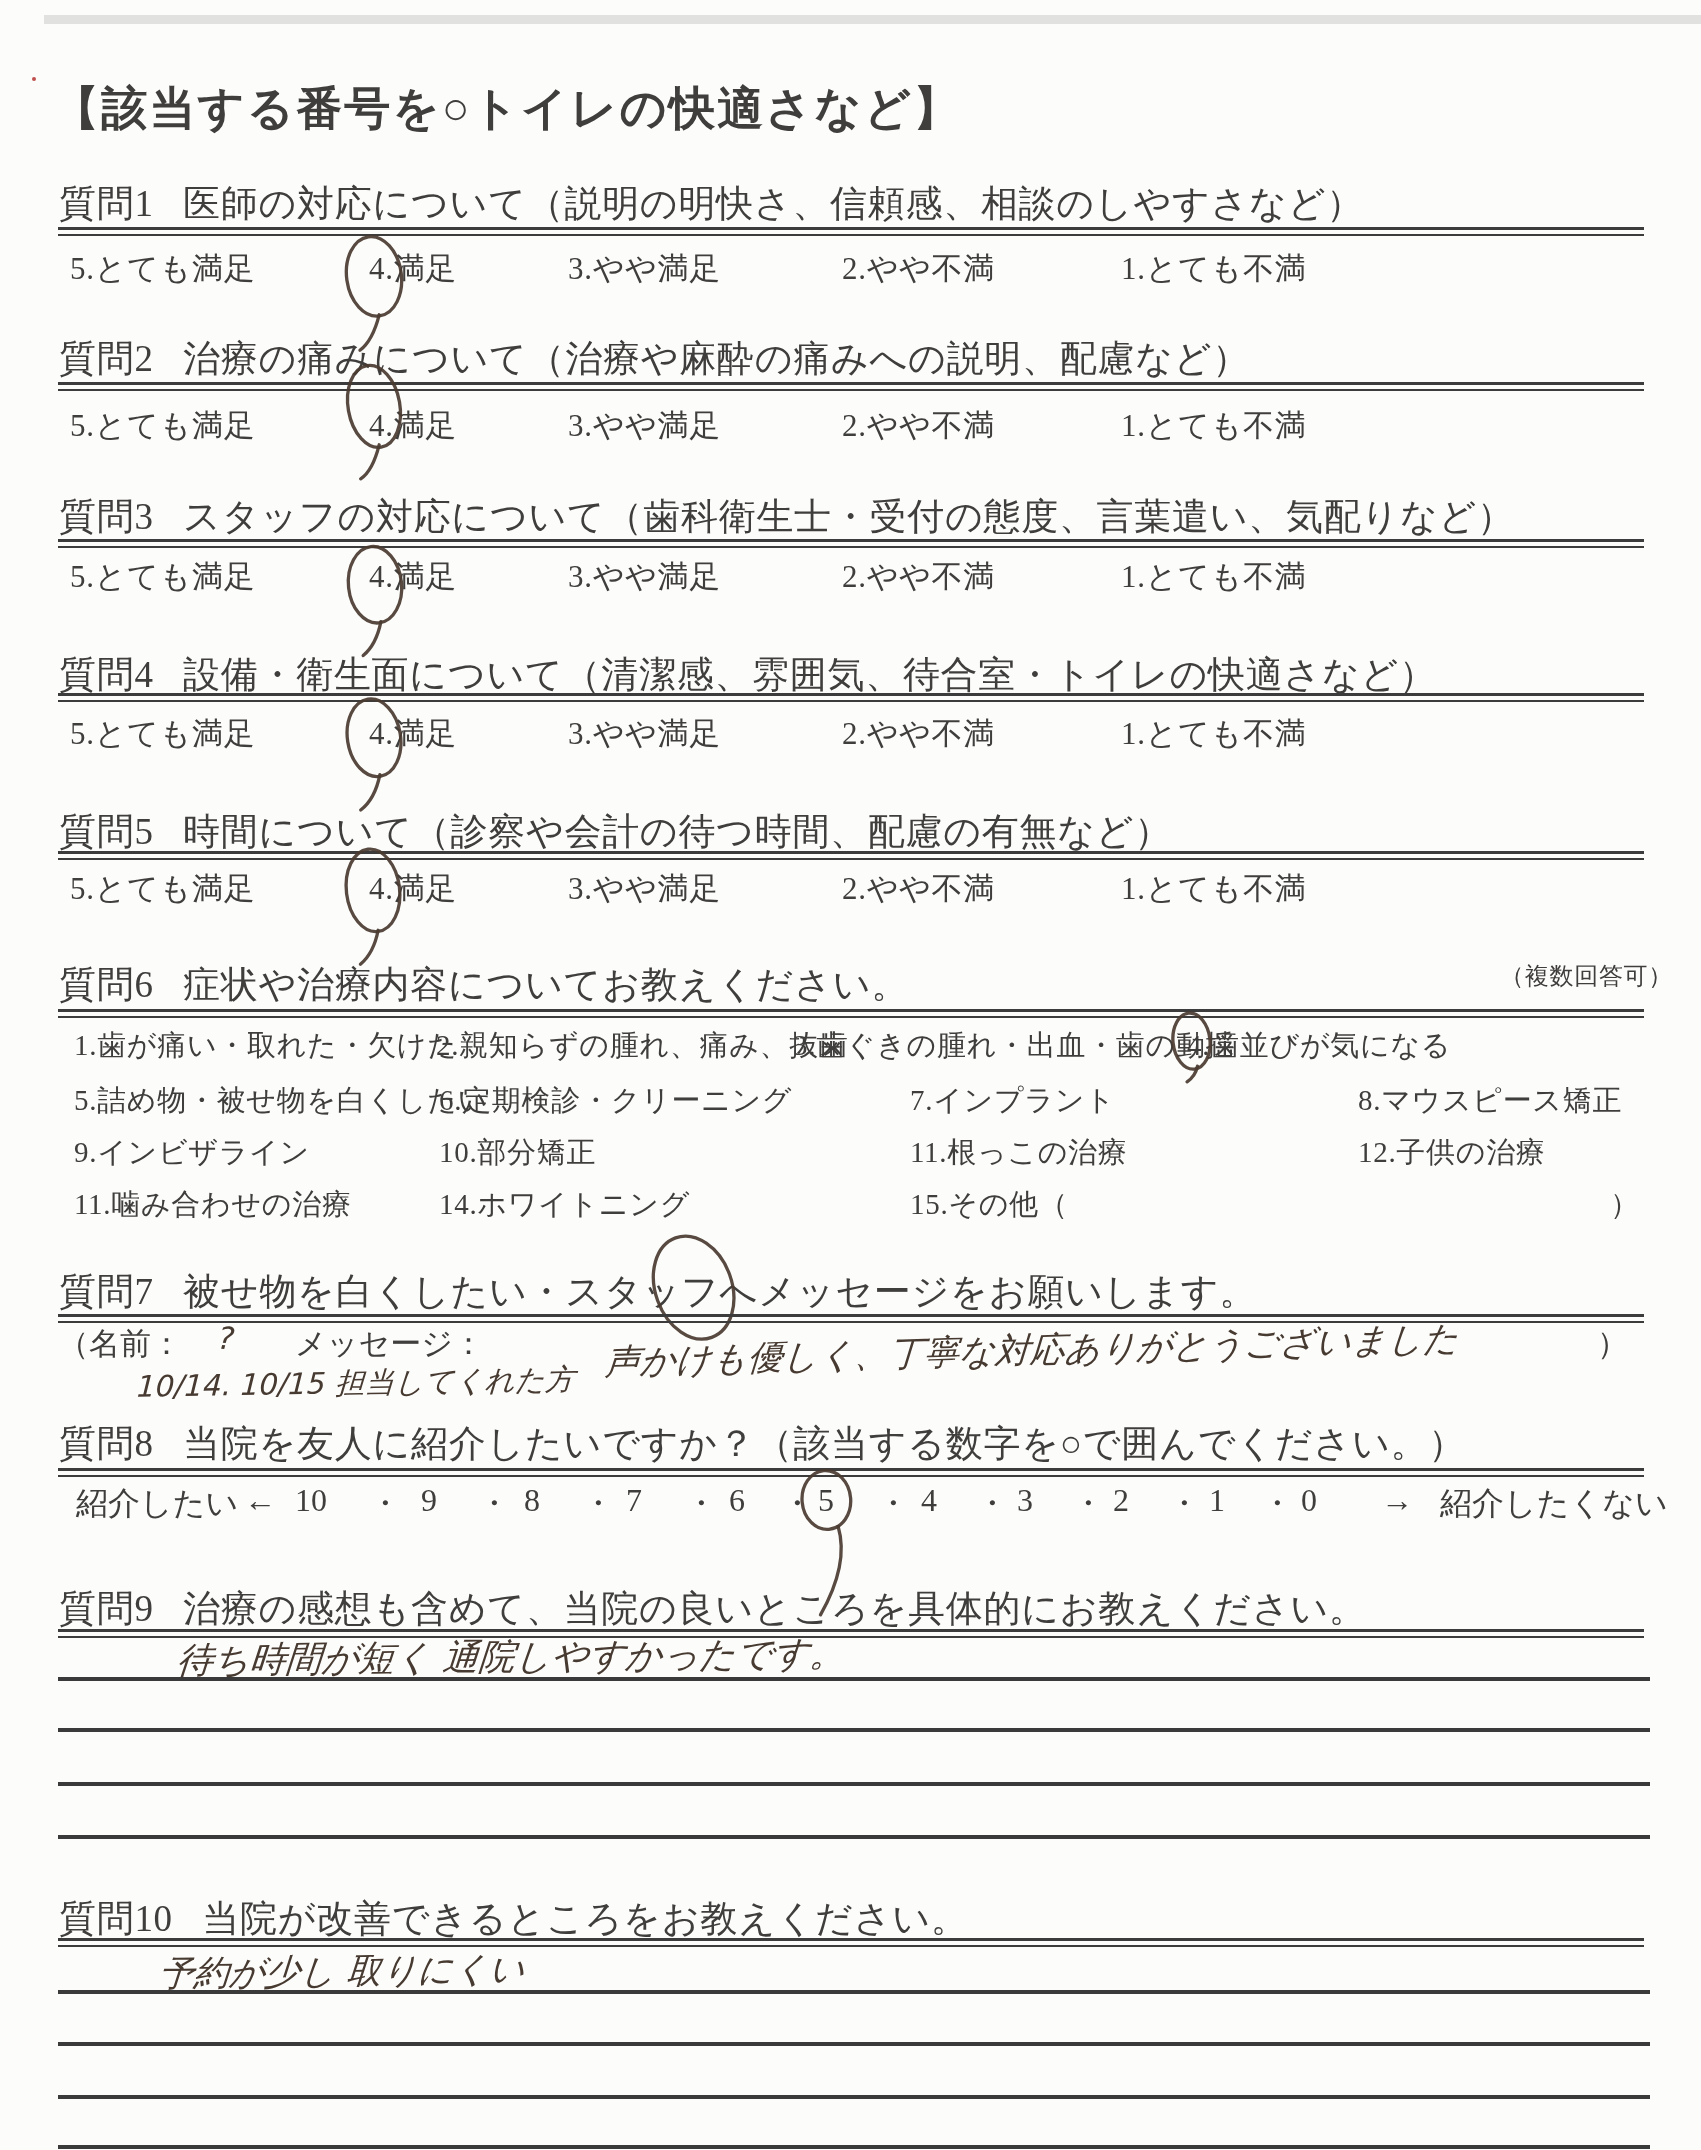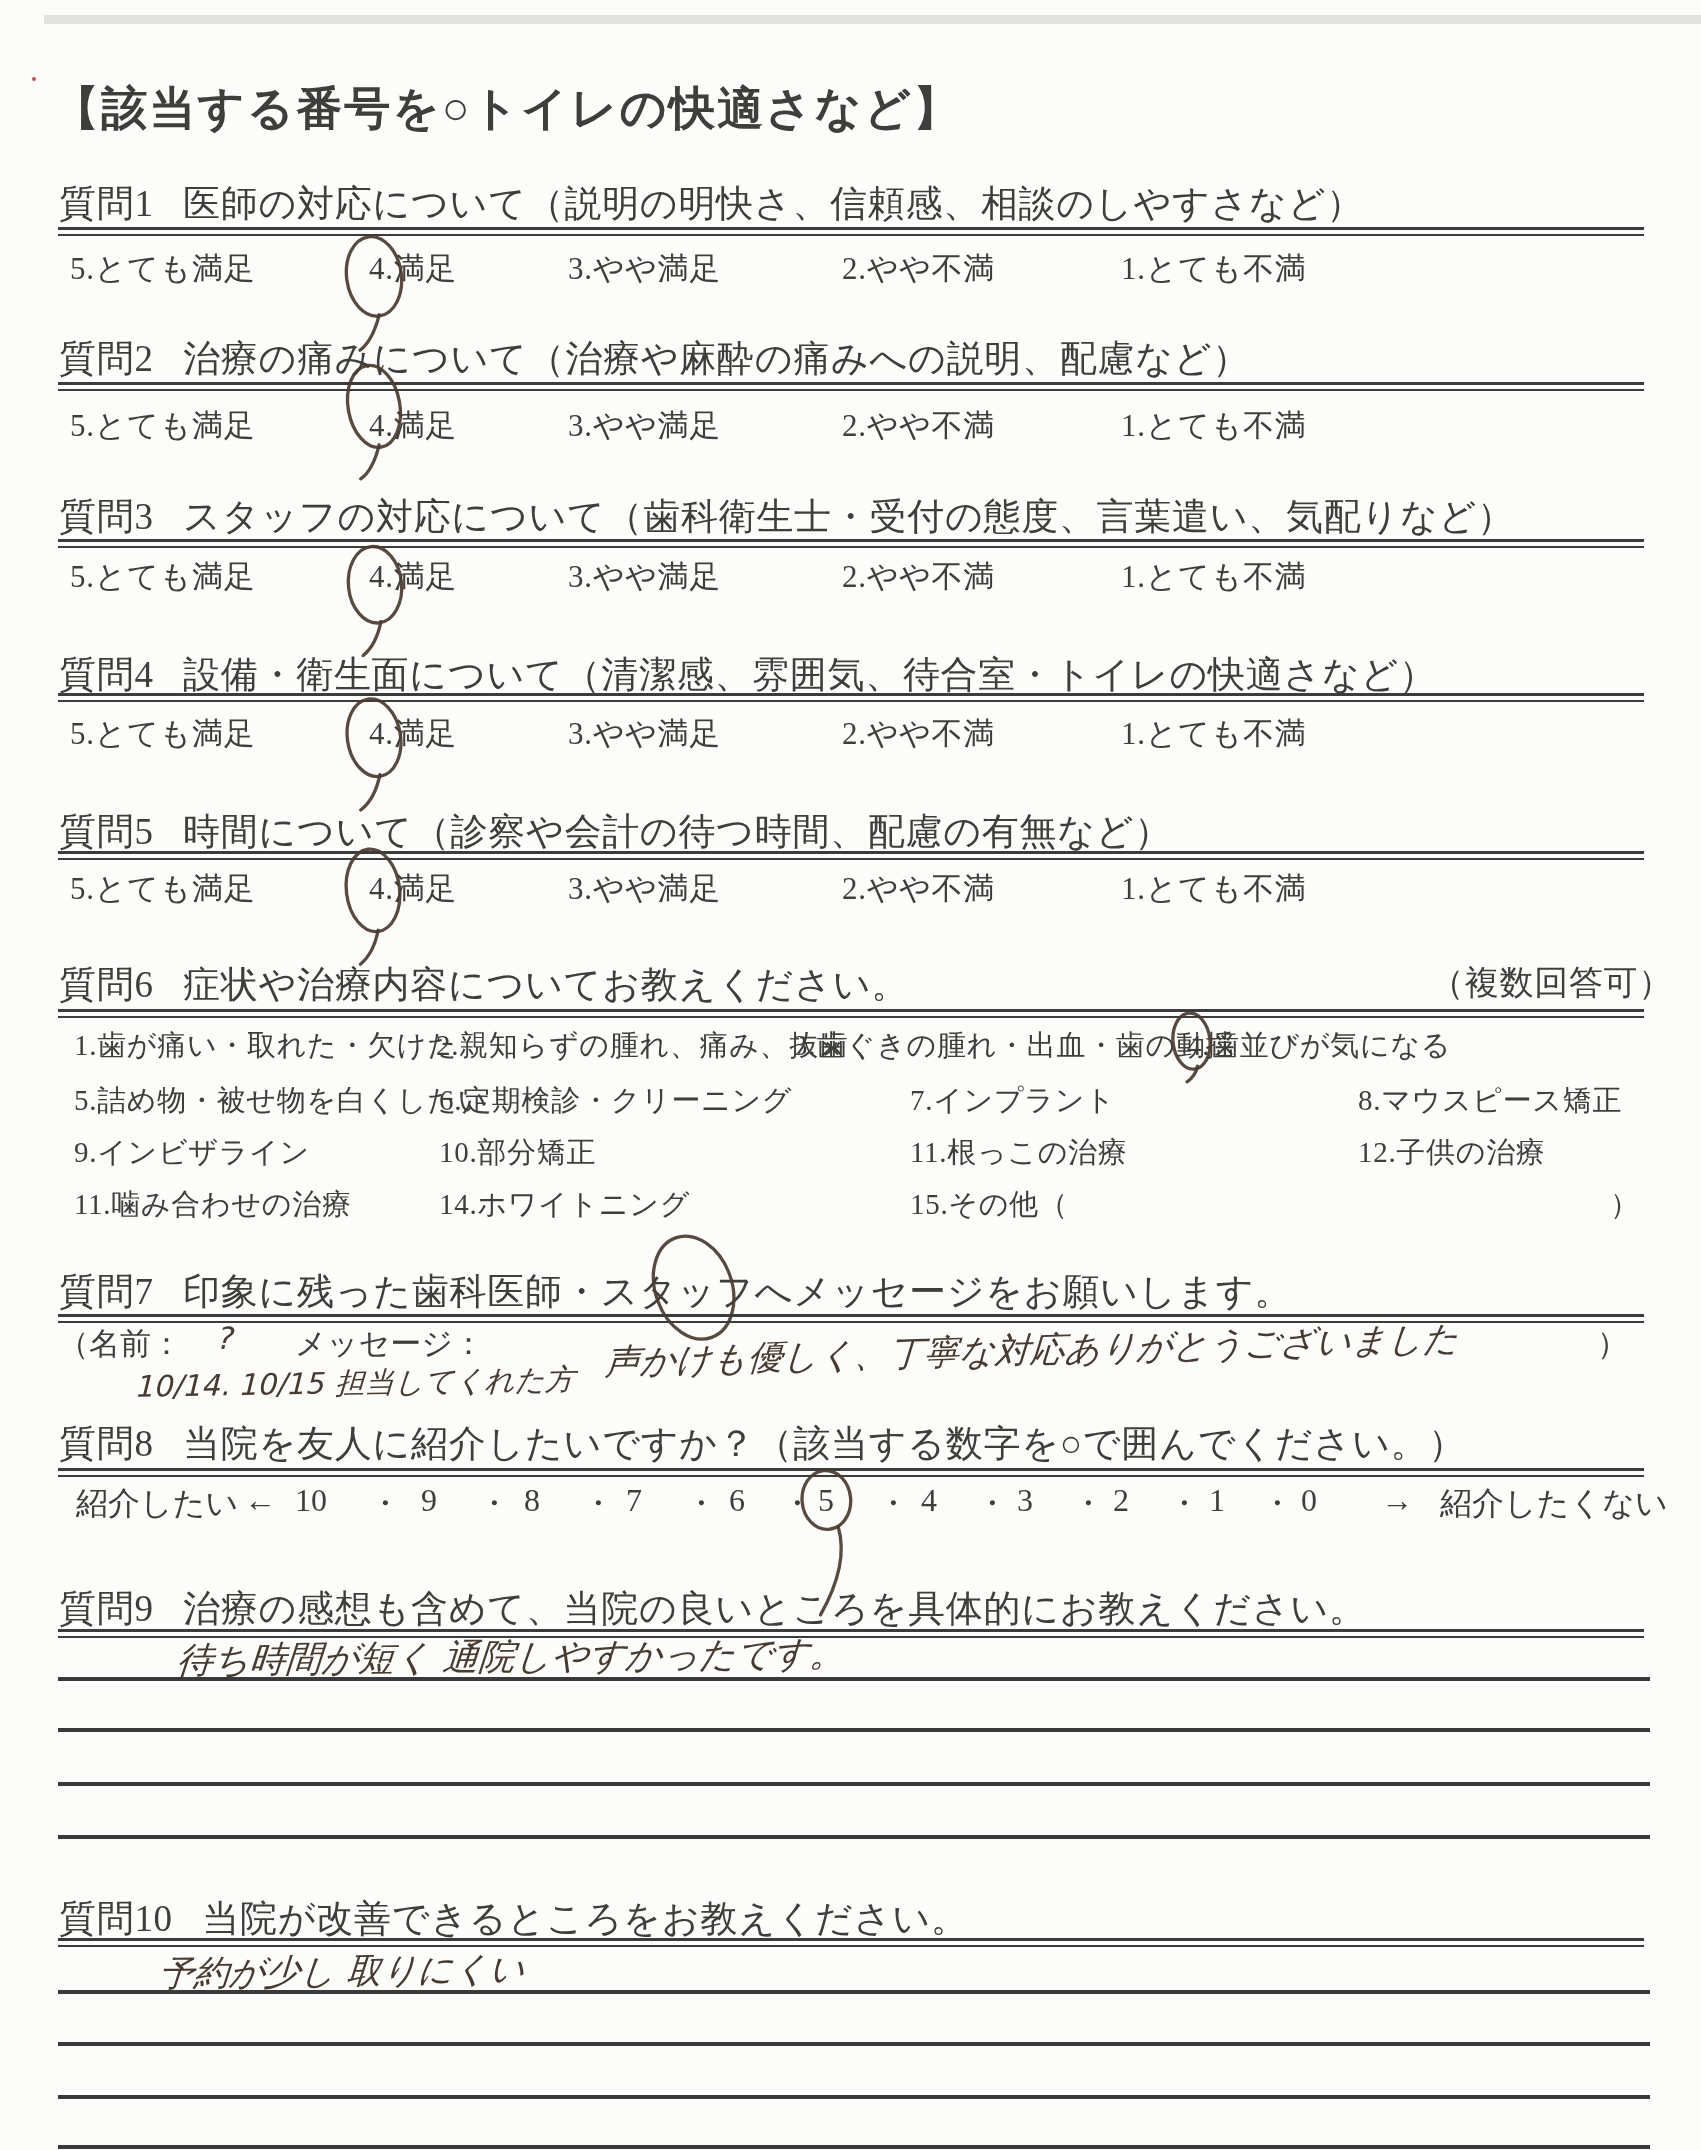--- a/index.html
+++ b/index.html
@@ -3,21 +3,21 @@
 <meta charset="utf-8">
 <style>
   html,body{margin:0;padding:0;background:#e9e9e9;}
   .page{position:relative;width:1701px;height:2151px;background:#fcfcfb;
         font-family:"Liberation Serif","DejaVu Serif",serif;color:#3f3e3c;overflow:hidden;}
   .scan-band{position:absolute;left:44px;top:14.8px;width:1657px;height:9.6px;background:#dadada;opacity:.8;}
   .red-dot{position:absolute;left:32px;top:77px;width:4.4px;height:4.4px;background:#c0504d;border-radius:50%;}
   .title{position:absolute;left:53px;top:78px;font-size:46px;font-weight:600;letter-spacing:2.2px;margin:0;white-space:nowrap;}
   .q-header{position:absolute;left:59px;font-size:37px;white-space:nowrap;letter-spacing:0.7px;}
   .q-num{margin-right:29.5px;}
-  .q-note{position:absolute;right:28px;font-size:34px;letter-spacing:0.7px;}
+  .q-note{position:absolute;right:28px;font-size:24px;letter-spacing:0.7px;}
   .rule{position:absolute;left:58px;width:1586px;height:4.4px;
         border-top:3px solid #3d3c3c;border-bottom:2.2px solid #3d3c3c;}
   .opts{position:absolute;left:0;top:0;width:100%;height:47px;}
   .opts span{position:absolute;font-size:31px;white-space:nowrap;letter-spacing:0.7px;}
   .q6opts span{font-size:29px;}
   .ansline{position:absolute;left:58px;width:1592px;height:3.7px;background:#3a3a3a;}
   .parenline{position:absolute;font-size:31px;white-space:nowrap;}
   .hw{position:absolute;font-family:"DejaVu Sans",sans-serif;font-style:italic;
       color:#473a31;white-space:nowrap;}
   .hw-msg{font-size:35px;transform:rotate(-1.6deg) skewX(-5deg);}
@@ -147,21 +147,21 @@
     <span style="left:439px">14.ホワイトニング</span>
     <span style="left:910px">15.その他（</span>
     <span style="left:1610px">）</span>
   </div>
   <svg class="circle" style="left:1167px;top:1010px;width:49px;height:74px" viewBox="0 0 66 100">
     <ellipse cx="33" cy="42" rx="25" ry="38" transform="rotate(-6 33 42)"></ellipse>
     <path d="M41 76 C 39 86, 33 93, 27 97"></path>
   </svg>
 
   <div class="q-header" style="top:1267px">
-    <span class="q-num">質問7</span><span>印象に残った歯科医師・スタッフへメッセージをお願いします。</span>
+    <span class="q-num">質問7</span><span>被せ物を白くしたい・スタッフへメッセージをお願いします。</span>
   </div>
   <svg class="circle" style="left:633px;top:1231px;width:122px;height:114px" viewBox="0 0 165 155">
     <ellipse cx="82" cy="77" rx="52" ry="72" transform="rotate(-20 82 77)"></ellipse>
   </svg>
   <div class="rule" style="top:1314px"></div>
   <span class="parenline" style="left:58px;top:1323px">（名前：</span>
   <span class="parenline" style="left:295px;top:1323px">メッセージ：</span>
   <span class="parenline" style="left:1597px;top:1323px">）</span>
   <span class="hw hw-mark" style="left:218px;top:1320px">?</span>
   <span class="hw hw-msg" style="left:605px;top:1327px">声かけも優しく、丁寧な対応ありがとうございました</span>

